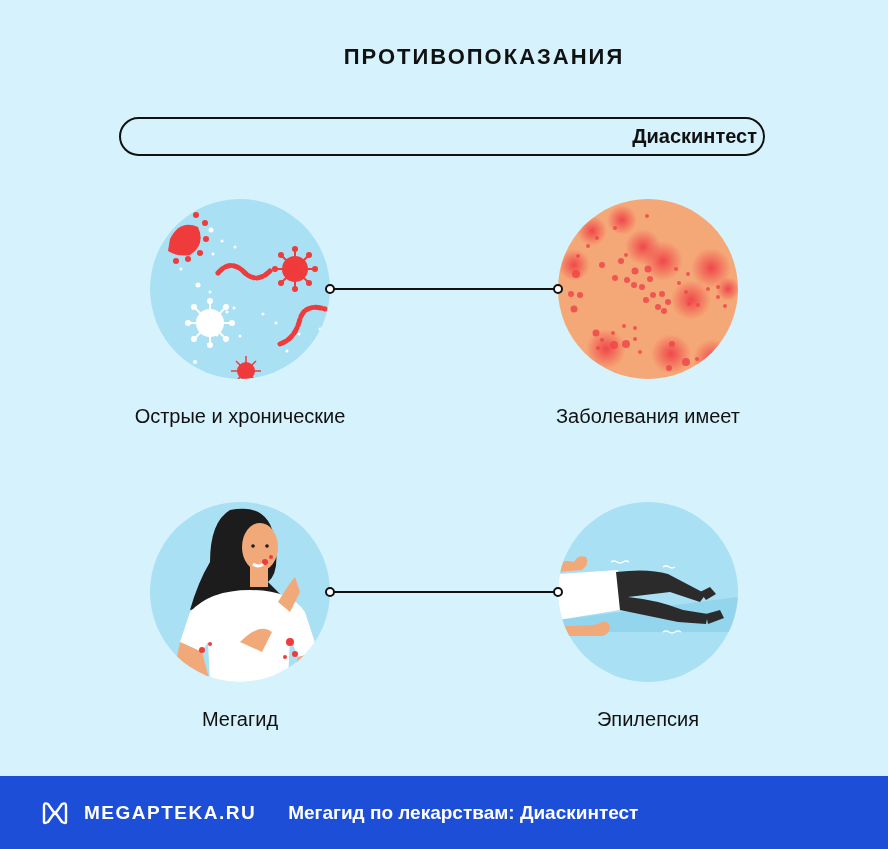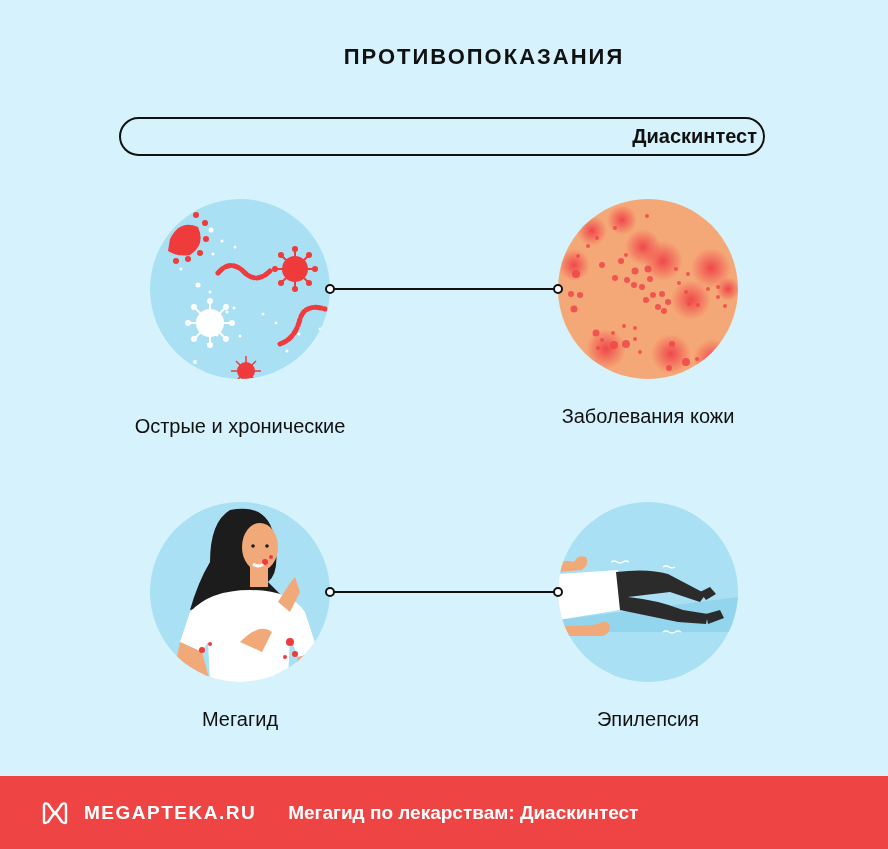--- a/index.html
+++ b/index.html
@@ -9,21 +9,21 @@
   .pill b { font-weight:bold; margin-right:6px; }
   .circle { position:absolute; width:180px; height:180px; border-radius:50%; overflow:hidden; }
   .c1 { left:150px; top:199px; background:#a9e0f3; }
   .c2 { left:558px; top:199px; background:#f5a877; }
   .c3 { left:150px; top:502px; background:#a9e0f3; }
   .c4 { left:558px; top:502px; background:#a9e0f3; }
   .circle svg { width:180px; height:180px; display:block; }
   .connector { position:absolute; height:2px; background:#111; }
   .dot { position:absolute; width:10px; height:10px; border:2px solid #111; border-radius:50%; background:#fff; box-sizing:border-box; }
   .label { position:absolute; text-align:center; font-size:20px; line-height:30px; color:#111; }
-  .footer { position:absolute; left:0; top:776px; width:888px; height:73px; background:#ef4444; display:flex; align-items:center; }
+  .footer { position:absolute; left:0; top:776px; width:888px; height:73px; background:#1d4ed8; display:flex; align-items:center; }
   .logo { margin-left:40px; display:flex; align-items:center; }
   .logo-text { color:#fff; font-weight:bold; font-size:19px; letter-spacing:1.5px; margin-left:14px; }
   .footer-text { color:#fff; font-weight:bold; font-size:19px; margin-left:32px; }
 </style>
 </head>
 <body>
 
 <div class="title">ПРОТИВОПОКАЗАНИЯ</div>
 
 <div class="pill">
@@ -225,25 +225,25 @@
 </div>
 
 <div class="connector" style="left:334px; top:288px; width:222px;"></div>
 <div class="dot" style="left:325px; top:284px;"></div>
 <div class="dot" style="left:553px; top:284px;"></div>
 
 <div class="connector" style="left:334px; top:591px; width:222px;"></div>
 <div class="dot" style="left:325px; top:587px;"></div>
 <div class="dot" style="left:553px; top:587px;"></div>
 
-<div class="label" style="left:40px; top:411px; width:400px;">
+<div class="label" style="left:40px; top:401px; width:400px;">
   <div>Острые и хронические</div>
 </div>
 <div class="label" style="left:448px; top:401px; width:400px;">
-  <div>Заболевания кожи</div>
+  <div>Заболевания имеет</div>
 </div>
 <div class="label" style="left:40px; top:704px; width:400px;">
   <div>Мегагид</div>
 </div>
 <div class="label" style="left:448px; top:704px; width:400px;">
   <div>Эпилепсия</div>
 </div>
 
 <div class="footer">
   <div class="logo">

